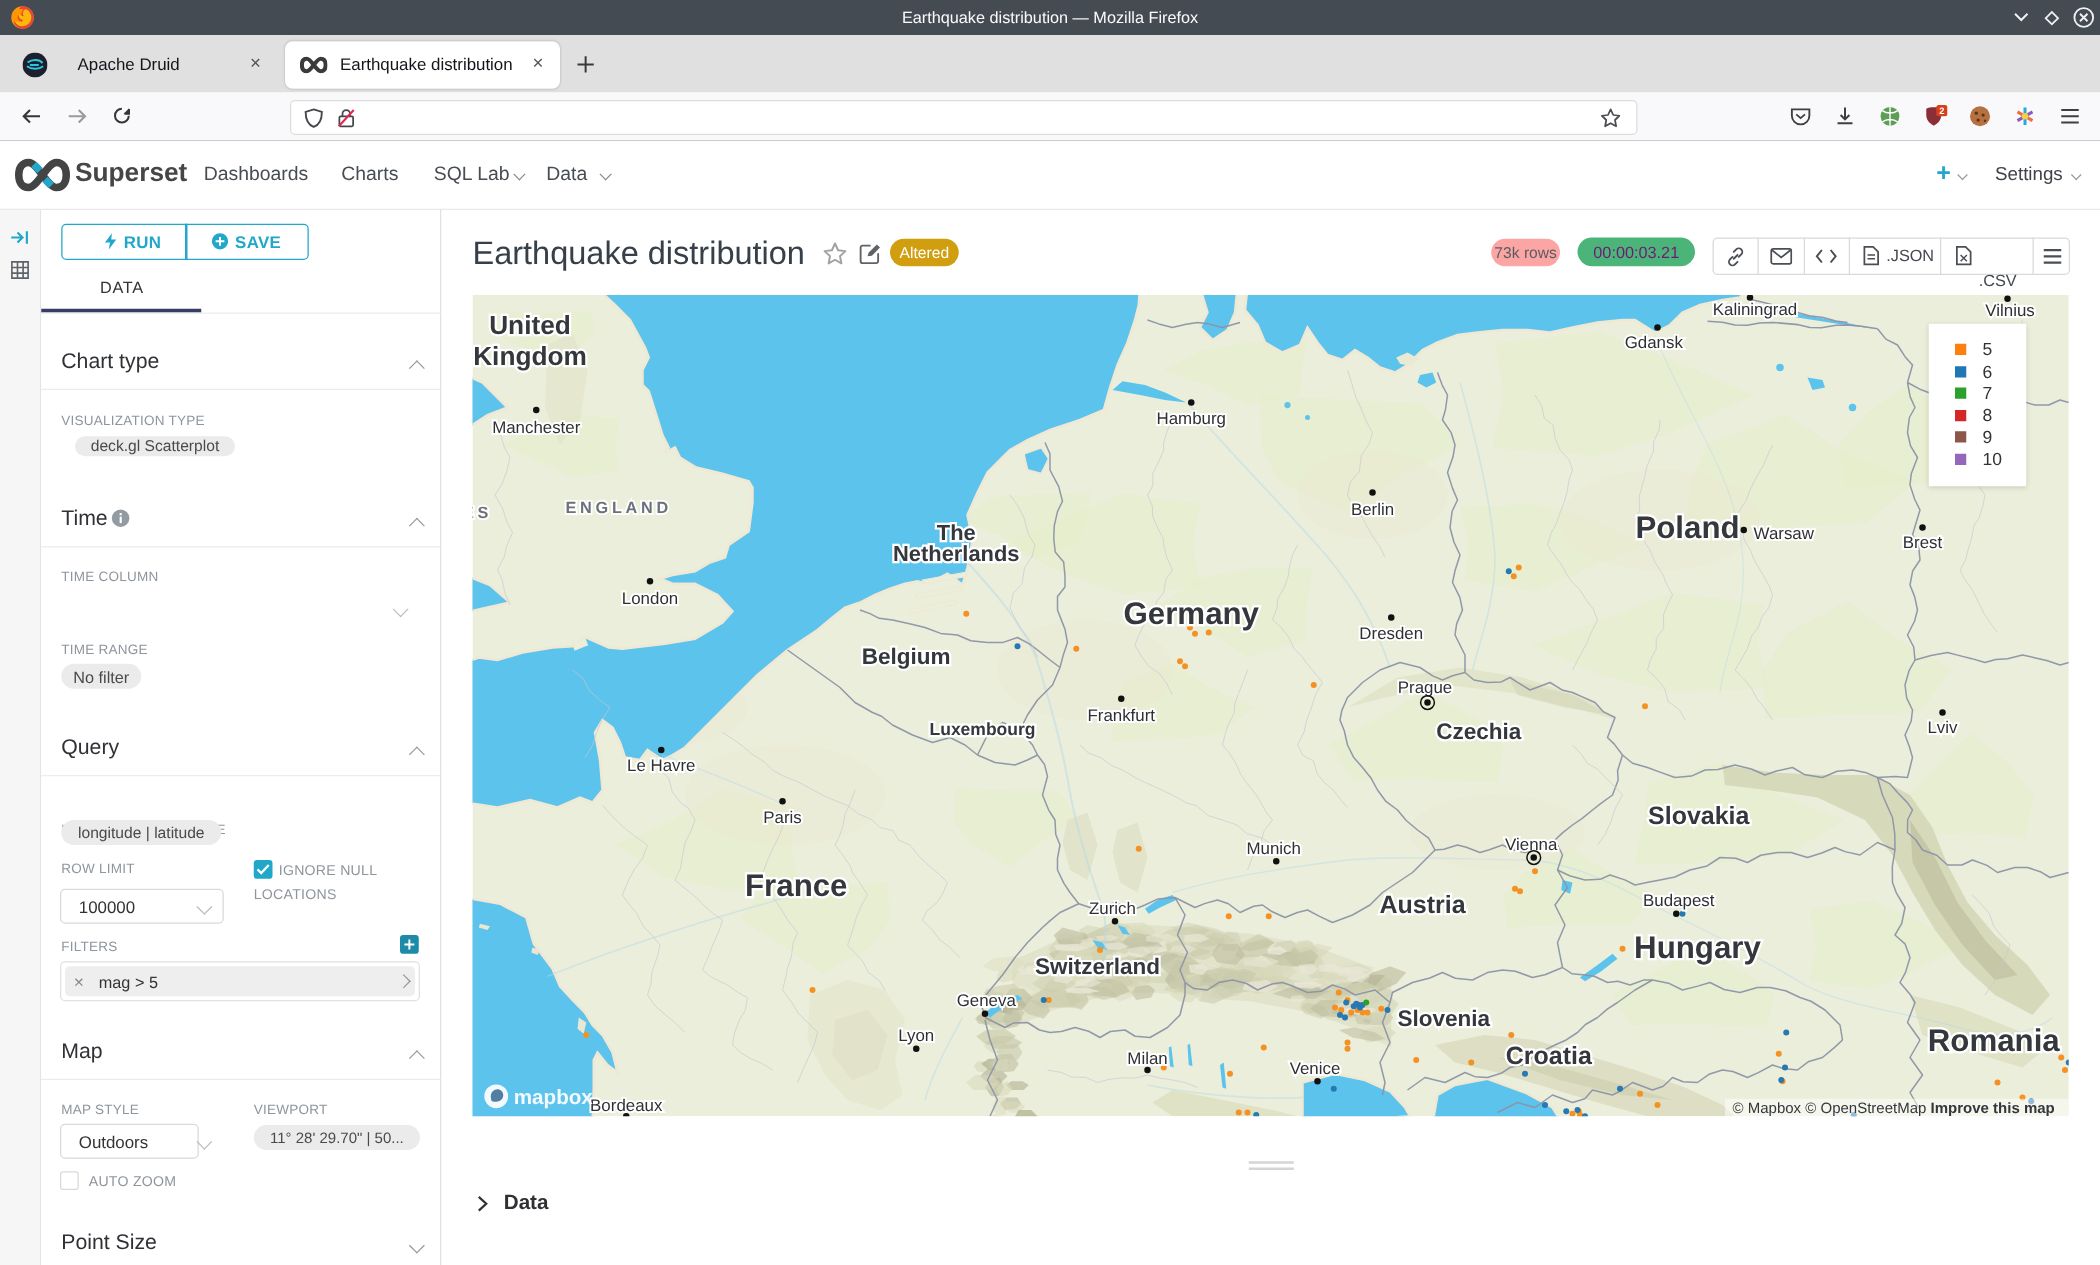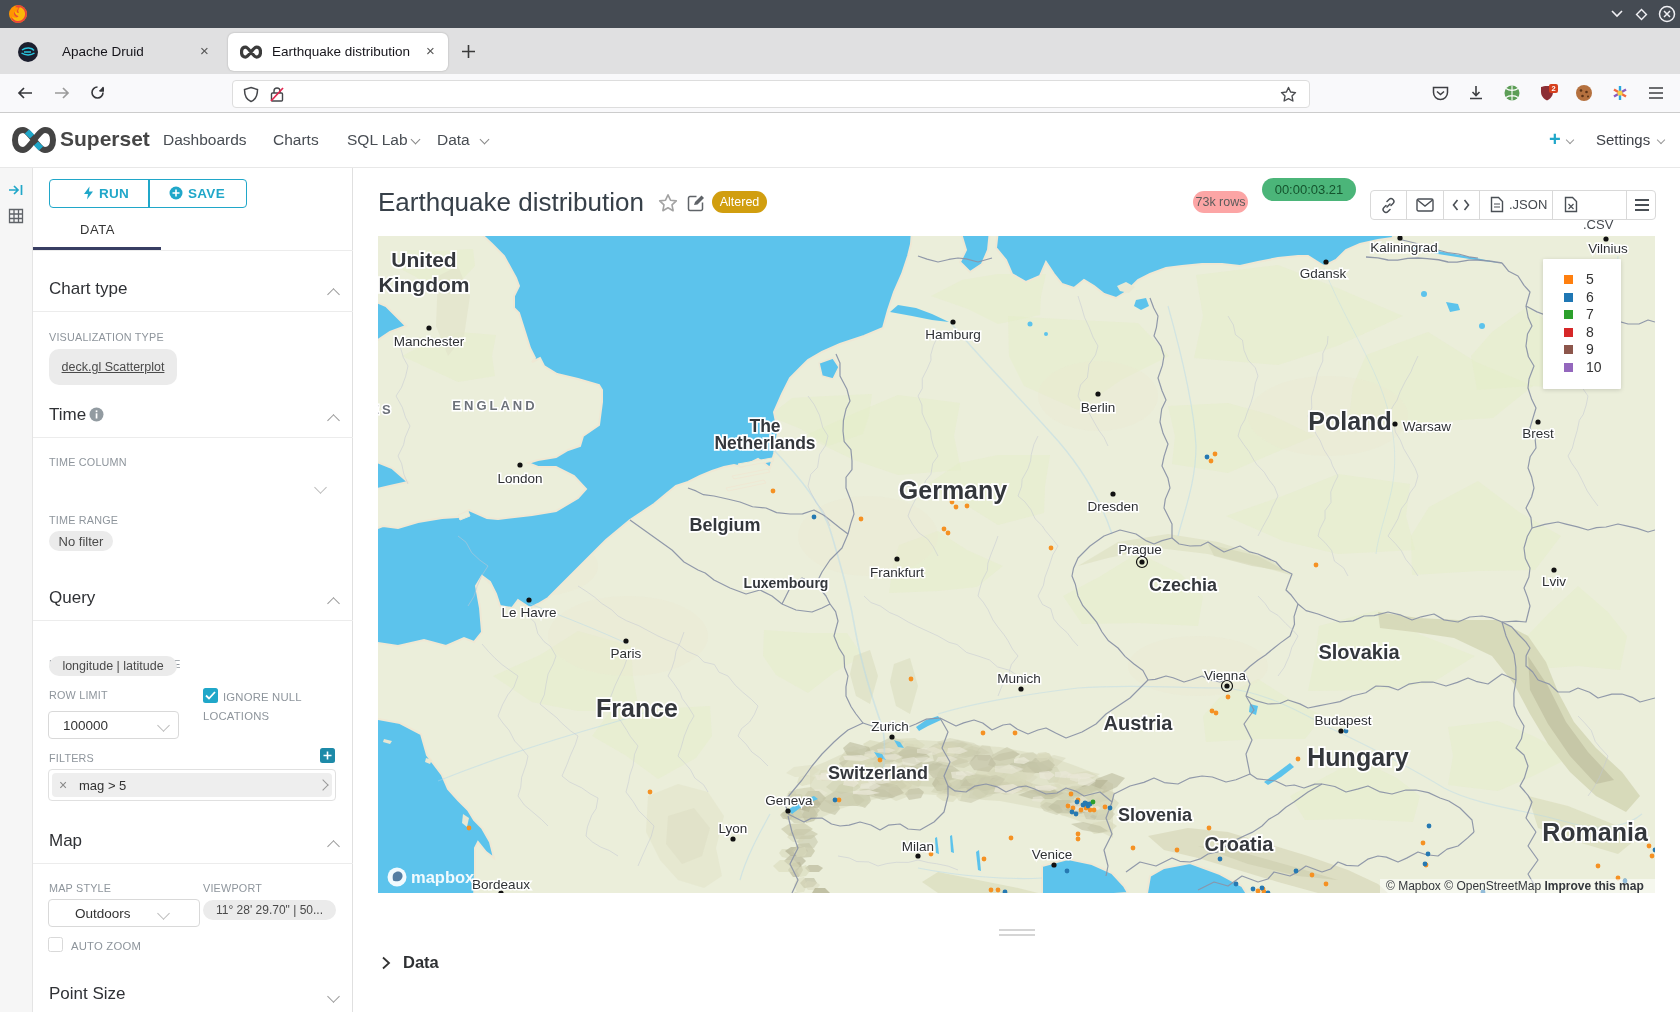--- a/index.html
+++ b/index.html
@@ -28,20 +28,21 @@
 .chev { position:absolute; width:9px; height:9px; border-right:1.6px solid #999; border-bottom:1.6px solid #999; }
 .chev.up { transform:rotate(-135deg); }
 .chev.down { transform:rotate(45deg); }
 .hr { position:absolute; left:0; width:320px; height:1px; background:#ececec; }
 #main { position:absolute; left:354px; top:168px; width:1326px; height:844px; background:#fff; }
 </style>
 </head>
 <body>
 
 <div id="titlebar">
+  <div class="title">Earthquake distribution — Mozilla Firefox</div>
   <svg class="abs" style="left:8px;top:4px" width="20" height="20" viewBox="0 0 20 20">
     <circle cx="10" cy="10" r="9" fill="#ff9500"></circle>
     <path d="M10 1 A9 9 0 0 1 19 10 A9 9 0 0 1 10 19 C6 19 3.5 16 3 13 C5 15 8 15 9 13 C6.5 12.5 5.5 10 6.5 8 C7 10 9 10.5 10 9.5 C8.5 8 9 5 11 4 C10 3 8 3 7 3.5 C8 2 9 1 10 1 Z" fill="#e8453c"></path>
     <path d="M10 3 C13 2.5 16.5 5 17 9 C17.5 13.5 14 17 10 17 C7 17 4.5 15 4 12.5 C6 14.5 9.5 14 10.5 12 C7.5 11.5 6.5 9 7.5 7 C8 9 10 9.5 11 8.5 C9.5 7 10.5 4 12.5 3.5 C11.7 3.1 10.8 2.9 10 3 Z" fill="#ffcb00" opacity=".85"></path>
   </svg>
 
   <svg class="abs" style="left:1610px;top:8px" width="14" height="12" viewBox="0 0 14 12">
       <path d="M2 3 L7 8 L12 3" stroke="#f0f0f4" stroke-width="1.6" fill="none"></path>
     </svg>
   <svg class="abs" style="left:1635px;top:8px" width="13" height="13" viewBox="0 0 13 13">
@@ -177,21 +178,21 @@
   <div class="abs" style="left:155px;top:18px;font-size:13.5px;font-weight:bold;color:#20a7c9;letter-spacing:.3px;">SAVE</div>
 
   <div class="abs" style="left:47px;top:54px;font-size:13px;color:#333;letter-spacing:.6px;">DATA</div>
   <div class="abs" style="left:0px;top:79px;width:128px;height:3px;background:#383e63;"></div>
   <div class="hr" style="top:82px;"></div>
 
   <div class="sechead" style="top:111px;">Chart type</div>
   <div class="chev up" style="left:296px;top:122px;"></div>
   <div class="hr" style="top:143px;"></div>
   <div class="seclabel" style="top:163px;">VISUALIZATION TYPE</div>
-  <div class="pill" style="left:16px;top:181px;width:128px;height:36px;text-decoration:underline;">deck.gl Scatterplot</div>
+  <div class="pill" style="left:27px;top:181px;width:128px;height:16px;">deck.gl Scatterplot</div>
 
   <div class="sechead" style="top:237px;">Time</div>
   <svg class="abs" style="left:56px;top:239px" width="15" height="15" viewBox="0 0 15 15">
       <circle cx="7.5" cy="7.5" r="7" fill="#929ba1"></circle>
       <rect x="6.7" y="6.3" width="1.7" height="5.2" fill="#fff"></rect>
       <rect x="6.7" y="3.4" width="1.7" height="1.8" fill="#fff"></rect>
     </svg>
   <div class="chev up" style="left:296px;top:248px;"></div>
   <div class="hr" style="top:269px;"></div>
   <div class="seclabel" style="top:288px;">TIME COLUMN</div>
@@ -224,21 +225,21 @@
   <div class="abs" style="left:19px;top:605px;width:280px;height:24px;background:#eee;border-radius:4px;"></div>
   <div class="abs" style="left:26px;top:609px;font-size:14px;color:#888;">×</div>
   <div class="abs" style="left:46px;top:610px;font-size:13px;color:#333;">mag &gt; 5</div>
   <div class="chev" style="left:286px;top:613px;transform:rotate(-45deg);border-color:#999;width:8px;height:8px;"></div>
 
   <div class="sechead" style="top:663px;">Map</div>
   <div class="chev up" style="left:296px;top:674px;"></div>
   <div class="hr" style="top:695px;"></div>
   <div class="seclabel" style="top:714px;">MAP STYLE</div>
   <div class="seclabel" style="left:170px;top:714px;">VIEWPORT</div>
-  <div class="selectbox" style="left:15px;top:731px;width:152px;height:28px;padding-left:12px;">
+  <div class="selectbox" style="left:15px;top:731px;width:111px;height:28px;">
       <span style="margin-left:14px;">Outdoors</span>
     </div>
   <div class="chev down" style="left:126px;top:741px;border-color:#bbb;"></div>
   <div class="pill" style="left:170px;top:732px;width:133px;height:20px;font-size:12px;">11° 28' 29.70" | 50...</div>
   <div class="abs" style="left:15px;top:769px;width:15px;height:15px;background:#fff;border:1px solid #d9d9d9;border-radius:2.5px;"></div>
   <div class="seclabel" style="left:38px;top:772px;font-size:11.3px;">AUTO ZOOM</div>
 
   <div class="sechead" style="top:816px;">Point Size</div>
   <div class="chev down" style="left:296px;top:824px;"></div>
 </div>
@@ -248,21 +249,21 @@
   <svg class="abs" style="left:304px;top:25px" width="20" height="20" viewBox="0 0 20 20">
       <path d="M10 1.8 L12.5 7.2 L18.3 7.9 L14 11.9 L15.1 17.7 L10 14.8 L4.9 17.7 L6 11.9 L1.7 7.9 L7.5 7.2 Z" stroke="#a2a2a2" stroke-width="1.6" fill="none" stroke-linejoin="round"></path>
     </svg>
   <svg class="abs" style="left:333px;top:26px" width="18" height="18" viewBox="0 0 18 18">
       <path d="M15.5 8.5 V15 a1.5 1.5 0 0 1 -1.5 1.5 H3 A1.5 1.5 0 0 1 1.5 15 V4 A1.5 1.5 0 0 1 3 2.5 H9.5" stroke="#5f6368" stroke-width="1.5" fill="none"></path>
       <path d="M7 11 L8 8 L14.5 1.5 L17 4 L10.5 10.5 L7 11 Z" fill="#5f6368"></path>
     </svg>
   <div class="abs" style="left:358px;top:23px;width:55px;height:22px;background:#d19e0f;border-radius:11px;color:#fff;font-size:12.5px;display:flex;align-items:center;justify-content:center;">Altered</div>
 
   <div class="abs" style="left:839px;top:23px;width:55px;height:22px;background:#fca5a5;border-radius:11px;color:#5c5c5c;font-size:12.5px;display:flex;align-items:center;justify-content:center;">73k rows</div>
-  <div class="abs" style="left:908px;top:10px;width:94px;height:23px;background:#4bb579;border-radius:12px;color:#14532d;font-size:13px;display:flex;align-items:center;justify-content:center;">00:00:03.21</div>
+  <div class="abs" style="left:908px;top:22px;width:94px;height:23px;background:#4bb579;border-radius:12px;color:#701a75;font-size:13px;display:flex;align-items:center;justify-content:center;">00:00:03.21</div>
 
   <div class="abs" style="left:1016px;top:22px;width:286px;height:30px;border:1px solid #d9d9d9;border-radius:4px;"></div>
   <div class="abs" style="left:1052px;top:22px;width:1px;height:30px;background:#d9d9d9;"></div>
   <div class="abs" style="left:1089px;top:22px;width:1px;height:30px;background:#d9d9d9;"></div>
   <div class="abs" style="left:1125px;top:22px;width:1px;height:30px;background:#d9d9d9;"></div>
   <div class="abs" style="left:1198px;top:22px;width:1px;height:30px;background:#d9d9d9;"></div>
   <div class="abs" style="left:1272px;top:22px;width:1px;height:30px;background:#d9d9d9;"></div>
   <svg class="abs" style="left:1026px;top:29px" width="17" height="17" viewBox="0 0 17 17">
       <path d="M7 10 L10 7 M6 8.5 L4 10.5 a2.8 2.8 0 0 0 4 4 L10 12.5 M11 8.5 L13 6.5 a2.8 2.8 0 0 0 -4 -4 L7 4.5" stroke="#4a4f55" stroke-width="1.5" fill="none" stroke-linecap="round"></path>
     </svg>

